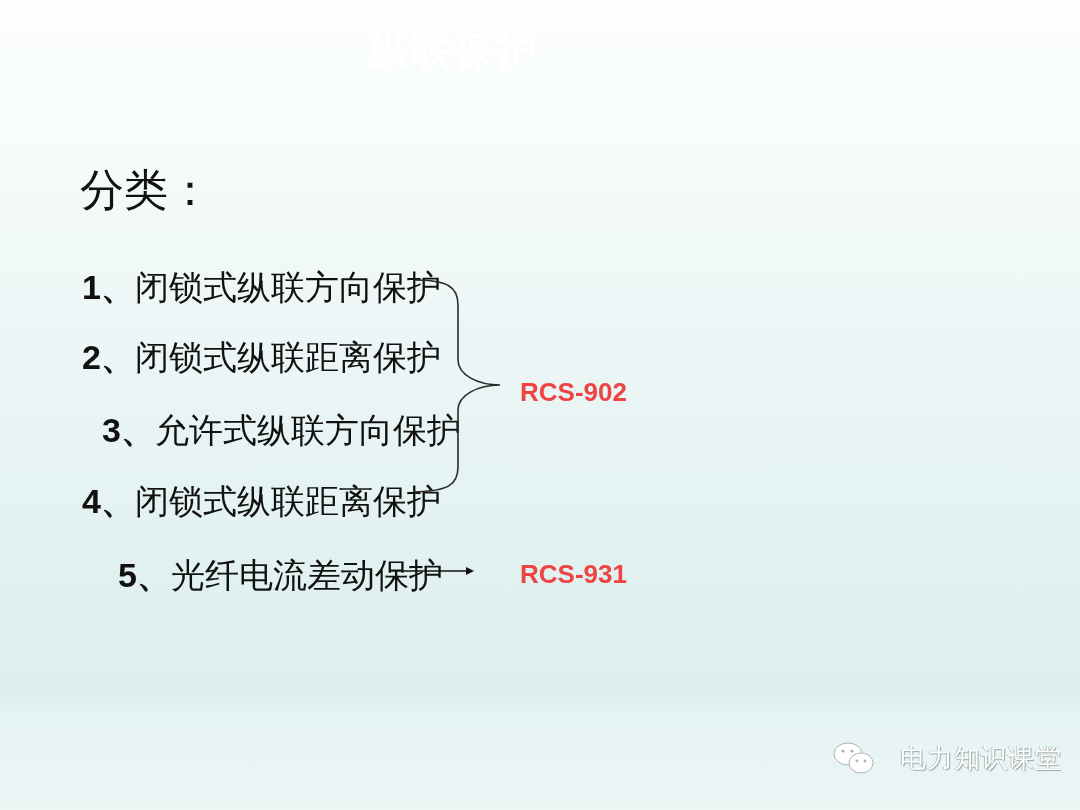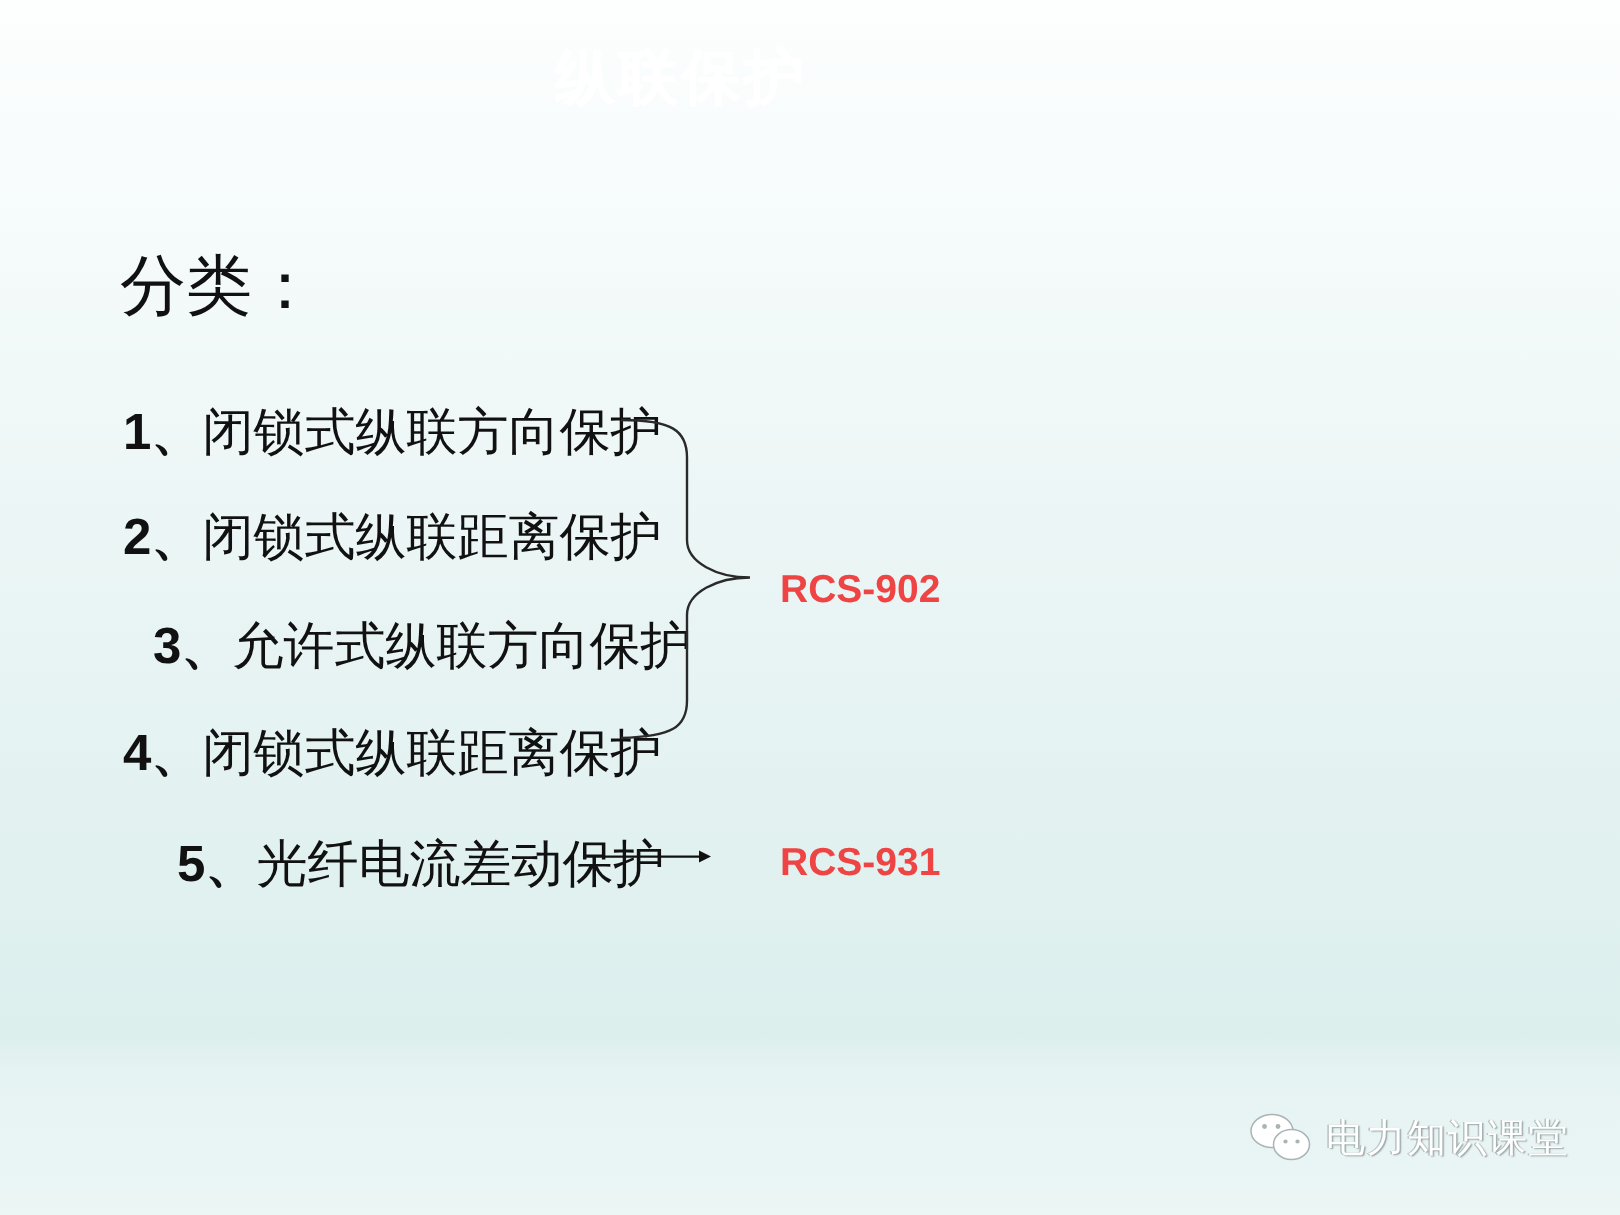--- a/index.html
+++ b/index.html
@@ -23,21 +23,21 @@
   }
   .item .num { font-weight:bold; font-family:"Liberation Sans", sans-serif; }
   .code {
     position:absolute; color:#ef4444; font-weight:bold;
     font-family:"Liberation Sans", sans-serif; font-size:26px;text-align:right;
   }
   .brace { position:absolute; left:408px; top:275px; }
   .arrow { position:absolute; left:388px; top:560px; }
   .watermark {
     position:absolute; left:832px; top:740px;
-    display:flex; align-items:center; gap:8px;
+    display:flex; align-items:center; gap:24px;
   }
   .watermark .wm-text {
     font-size:26px; color:#ffffff; letter-spacing:1px;
     text-shadow: 1px 1px 1px #9aa6a6, -1px 0 0 #b7c1c1;
   }
 </style>
 </head>
 <body>
 
 <div class="slide-title">纵联保护</div>

